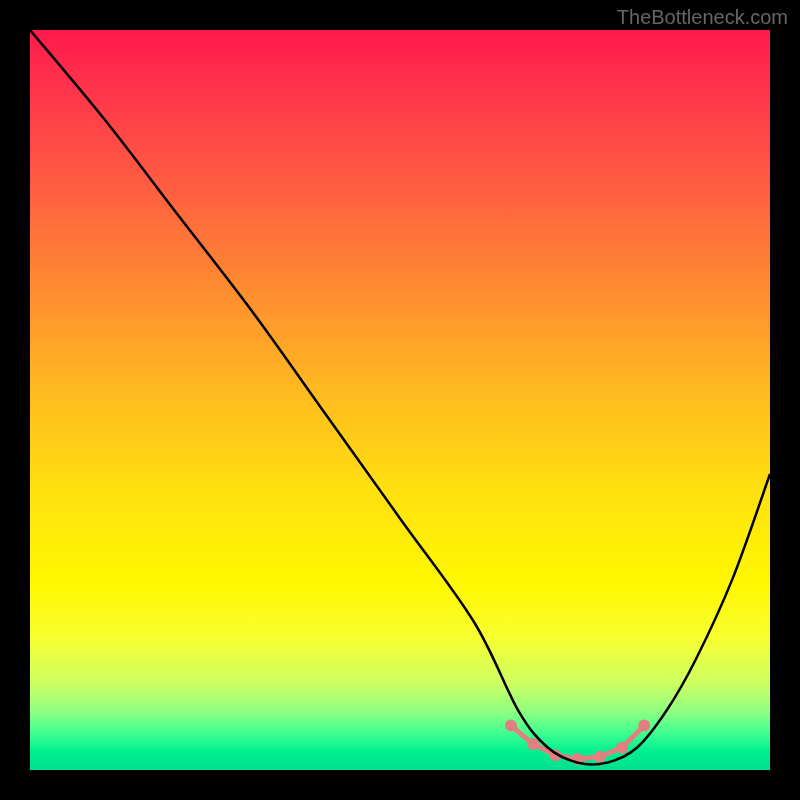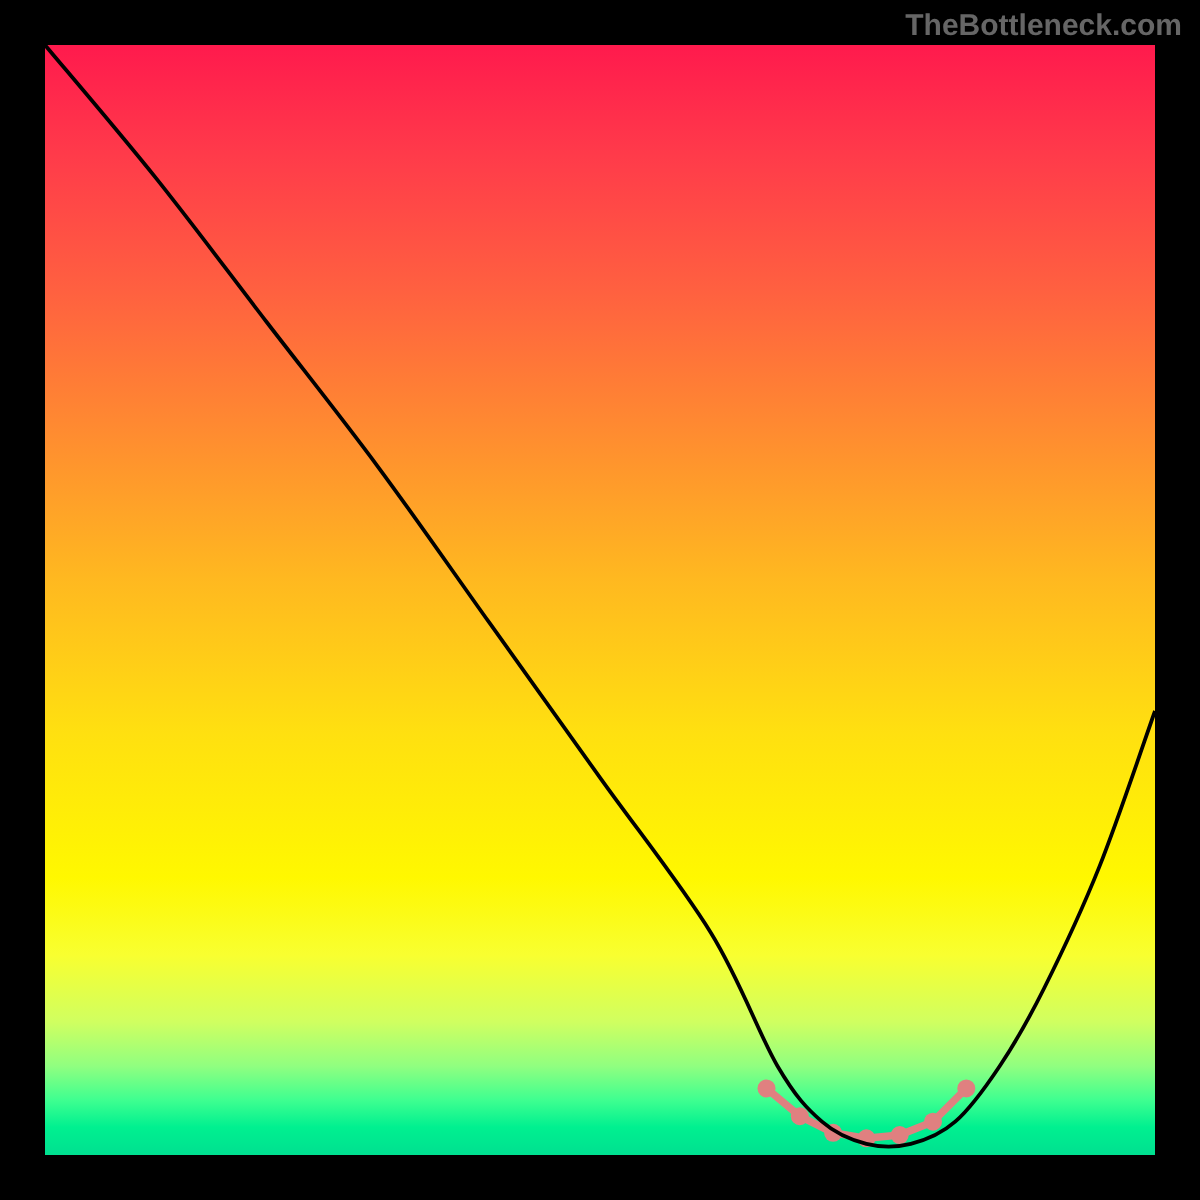--- a/index.html
+++ b/index.html
@@ -10,21 +10,21 @@
     background: #000;
     position: relative;
     font-family: Arial, sans-serif;
   }
   .watermark {
     position: absolute;
     top: 6px;
     right: 12px;
     color: #666;
     font-size: 20px;
-    font-weight: bold;
+    font-weight: normal;
     z-index: 10;
   }
   .plot-area {
     position: absolute;
     left: 30px;
     top: 30px;
     width: 740px;
     height: 740px;
     overflow: hidden;
   }

